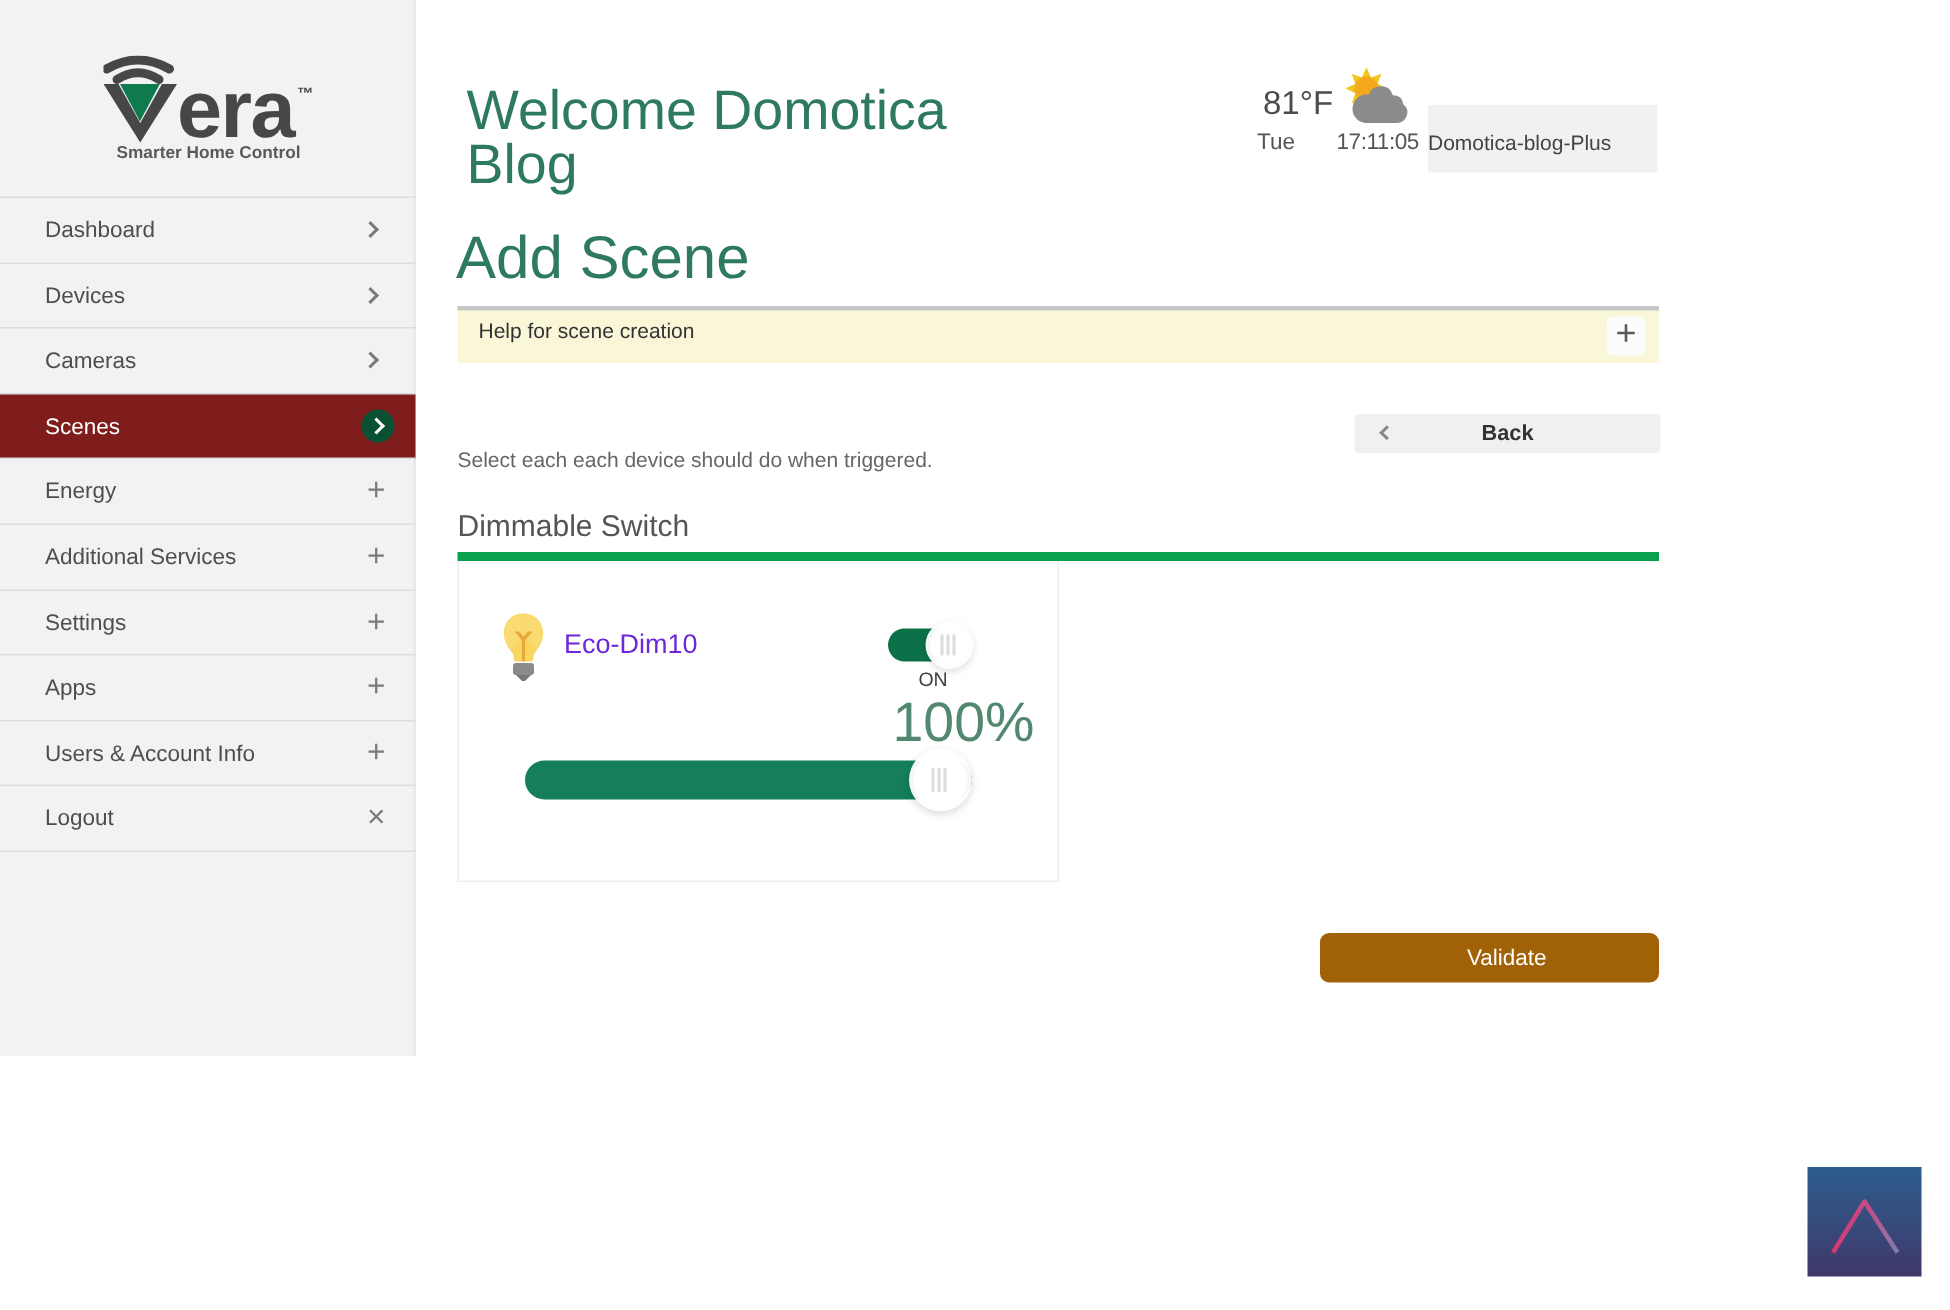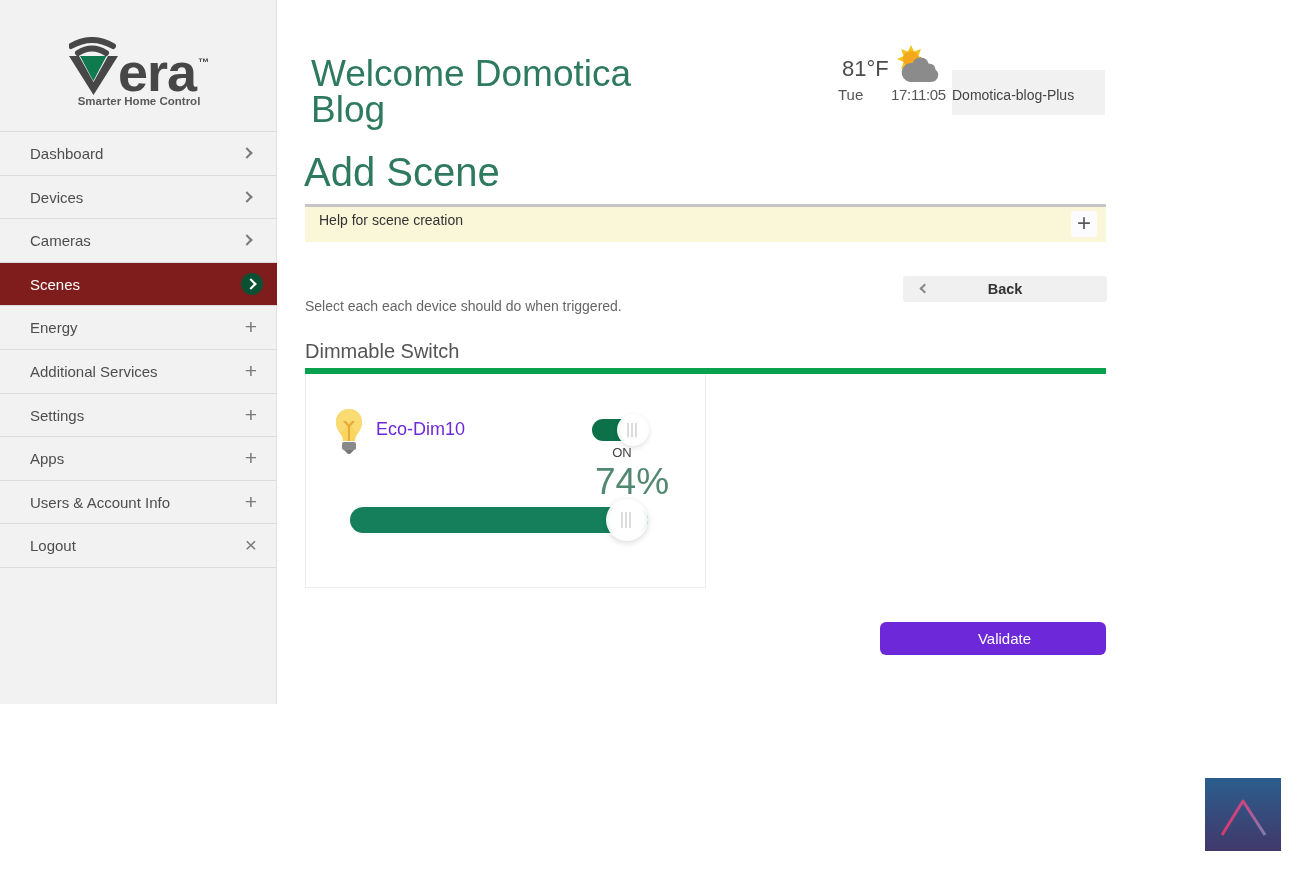--- a/index.html
+++ b/index.html
@@ -44,21 +44,21 @@
 .devname { position:absolute; left:376px; top:419px; font-size:18px; color:#6d28d9; }
 .toggle { position:absolute; left:592px; top:419px; width:54px; height:22px; background:#0c7148; border-radius:11px; }
 .tknob { position:absolute; left:620px; top:417px; width:26px; height:26px; background:#fff; border-radius:50%; box-shadow:0 0 0 3px rgba(255,255,255,0.95), 0 2px 5px 3px rgba(0,0,0,0.12); }
 .tknob .l, .sknob .l { position:absolute; top:6px; width:2px; height:14px; background:#dcdcdc; }
 .on { position:absolute; left:594px; top:445px; width:56px; text-align:center; font-size:13px; color:#404040; }
 .pct { position:absolute; left:595px; top:461px; font-size:37px; color:#538870; }
 .slider { position:absolute; left:350px; top:507px; width:298px; height:26px; border-radius:13px; background:#147f5a; }
 .sknob { position:absolute; left:609px; top:502px; width:36px; height:36px; background:#fff; border-radius:50%; box-shadow:0 0 0 3px rgba(255,255,255,0.95), 0 2px 6px 3px rgba(0,0,0,0.15); }
 .sknob .l { top:10px; height:16px; }
 
-.validate { position:absolute; left:880px; top:622px; width:226px; height:33px; background:#6d28d9; border-radius:6px; color:#fff; font-size:15px; text-align:center; line-height:33px;padding-left:23px; }
+.validate { position:absolute; left:880px; top:622px; width:226px; height:33px; background:#a16207; border-radius:6px; color:#fff; font-size:15px; text-align:center; line-height:33px;padding-left:23px; }
 
 .corner { position:absolute; left:1205px; top:778px; width:76px; height:73px; background:linear-gradient(180deg,#2b5e8d,#41386a); }
 </style>
 </head>
 <body>
 
 <div class="sidebar">
   <svg style="position:absolute;left:69px;top:37px" width="140" height="70" viewBox="0 0 140 70">
     <path d="M2,9 Q23,-3 44,9" fill="none" stroke="#474748" stroke-width="6" stroke-linecap="round"></path>
     <path d="M9,16 Q23,7 37,16" fill="none" stroke="#474748" stroke-width="6" stroke-linecap="round"></path>
@@ -118,21 +118,21 @@
   <polygon points="10,42 20,42 16,46 14,46" fill="#777"></polygon>
 </svg>
 <div class="devname">Eco-Dim10</div>
 <div class="toggle"></div>
 <div class="tknob">
     <span class="l" style="left:7px"></span>
     <span class="l" style="left:11px"></span>
     <span class="l" style="left:15px"></span>
   </div>
 <div class="on">ON</div>
-<div class="pct">74%</div>
+<div class="pct">100%</div>
 <div class="slider"></div>
 <div class="sknob">
     <span class="l" style="left:12px"></span>
     <span class="l" style="left:16px"></span>
     <span class="l" style="left:20px"></span>
   </div>
 
 <div class="validate">Validate</div>
 
 <div class="corner">

